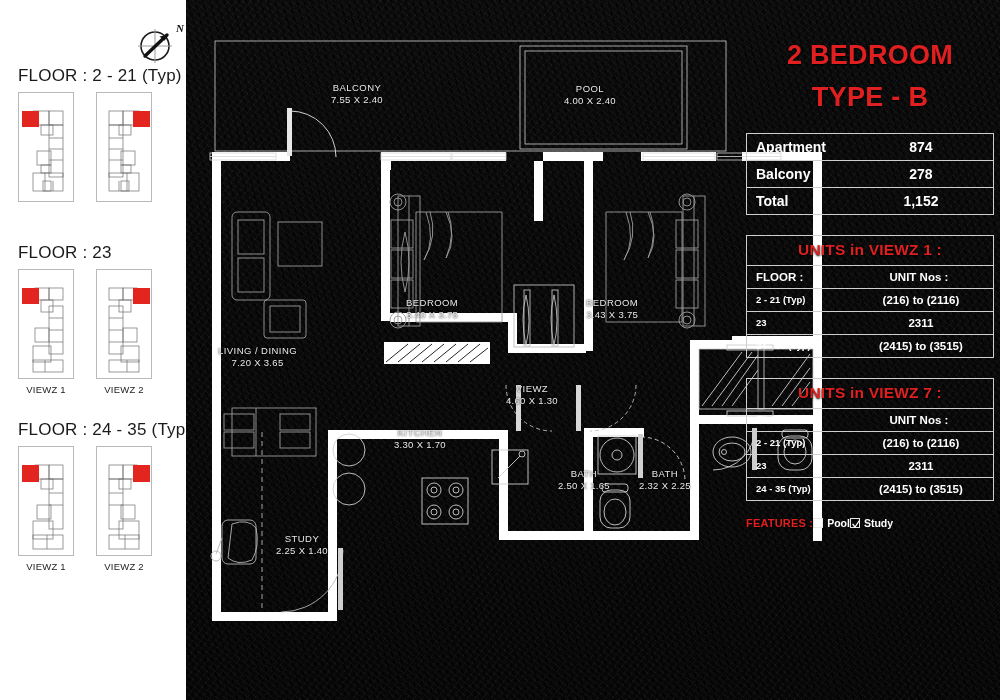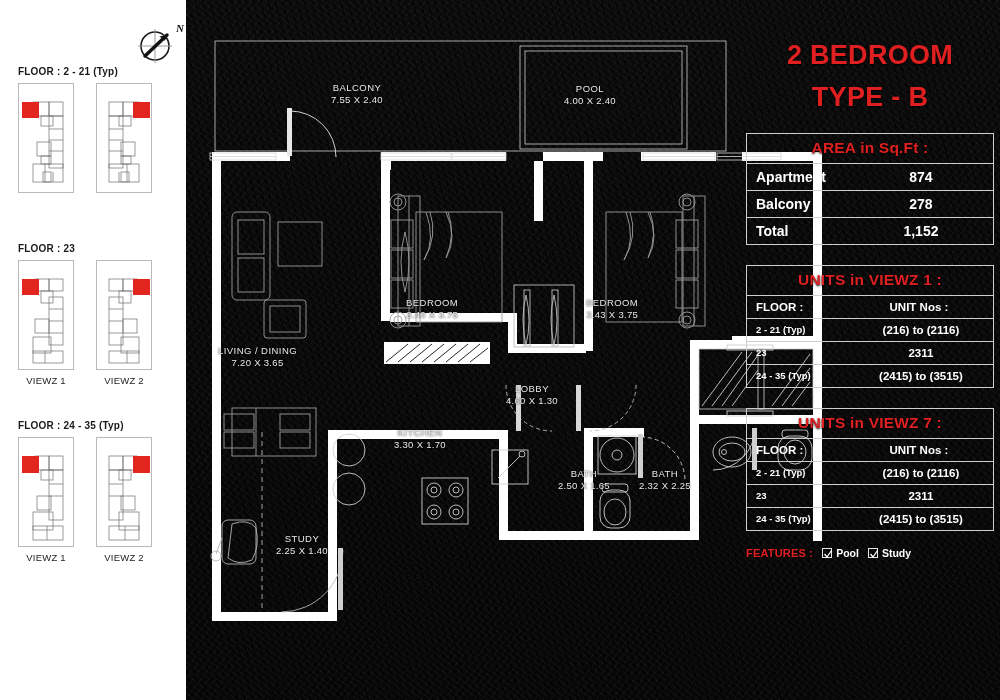--- a/index.html
+++ b/index.html
@@ -10,21 +10,21 @@
     overflow: hidden;
   }
   #root { position: relative; width: 1000px; height: 700px; background:#fff; }
 
   
   #sidebar { position:absolute; left:0; top:0; width:186px; height:700px; background:#ffffff; }
 
   .compass { position:absolute; left:133px; top:18px; width:56px; height:52px; }
 
   .kp-group { position:absolute; left:18px; width:160px; }
-  .kp-title { font-size:10px; font-weight:700; color:#1a1a1a; letter-spacing:.2px;
+  .kp-title { font-size:17px; font-weight:400; color:#1a1a1a; letter-spacing:.2px;
               white-space:nowrap; margin-bottom:6px; }
   .kp-row { display:flex; gap:22px; }
   .kp-cell { width:56px; }
   .kp-frame { width:56px; height:110px; border:1px solid #b9b9b9; background:#fff; position:relative; }
   .kp-label { text-align:center; font-size:9.5px; color:#222; margin-top:5px; letter-spacing:.2px; }
   .kp-frame svg { position:absolute; inset:0; }
 
   
   #panel {
     position:absolute; left:186px; top:0; width:814px; height:700px;
@@ -70,21 +70,21 @@
   .trow:last-child { border-bottom:none; }
   .trow .c1 { flex:0 0 52%; padding:5px 0 5px 9px; color:#fff; }
   .trow .c2 { flex:1; padding:5px 9px 5px 0; color:#fff; text-align:right; }
   .trow .c2.ctr { text-align:center; padding-right:26px; }
   .area .c1, .area .c2 { font-size:14px; font-weight:700; }
   .hdr .c1, .hdr .c2 { font-size:11.5px; font-weight:700; }
   .hdr .c2 { text-align:center; padding-right:30px; }
   .unit .c1 { font-size:9.5px; font-weight:700; }
   .unit .c2 { font-size:11.5px; font-weight:700; text-align:center; padding-right:26px; }
 
-  .features { margin-top:16px; display:flex; align-items:center; gap:9px; }
+  .features { margin-top:16px; display:flex; align-items:center; }
   .features .flabel { color:#e02020; font-weight:700; font-size:11px; letter-spacing:.2px;
                       text-shadow:0 1px 2px #000; }
   .chk { display:flex; align-items:center; gap:4px; color:#fff; font-size:10.5px; font-weight:700; }
   .chkbox { width:10px; height:10px; border:1px solid #e6e6e6; position:relative; display:inline-block; }
   .chkbox svg { position:absolute; left:0; top:0; }
 </style>
 </head>
 <body>
 
 <div id="root">
@@ -458,21 +458,21 @@
     </div>
     <div class="rlabel" style="left:400px; top:297px;">
       <div>BEDROOM</div>
         <div class="dim">3.43 X 3.75</div>
     </div>
     <div class="rlabel" style="left:32px; top:345px;">
       <div>LIVING / DINING</div>
         <div class="dim">7.20 X 3.65</div>
     </div>
     <div class="rlabel" style="left:320px; top:383px;">
-      <div>LOBBY</div>
+      <div>VIEWZ</div>
         <div class="dim">4.60 X 1.30</div>
     </div>
     <div class="rlabel" style="left:208px; top:427px;">
       <div>KITCHEN</div>
         <div class="dim">3.30 X 1.70</div>
     </div>
     <div class="rlabel" style="left:372px; top:468px;">
       <div>BATH</div>
         <div class="dim">2.50 X 1.65</div>
     </div>
@@ -486,21 +486,20 @@
     </div>
 
     <div id="info">
 
       <div class="title">
         <div class="l1">2 BEDROOM</div>
         <div class="l2">TYPE - B</div>
       </div>
 
       <div class="tbl">
-        <div class="thead">AREA in Sq.Ft :</div>
         <div class="trow area">
           <div class="c1">Apartment</div>
           <div class="c2 ctr">874</div>
         </div>
         <div class="trow area">
           <div class="c1">Balcony</div>
           <div class="c2 ctr">278</div>
         </div>
         <div class="trow area">
           <div class="c1">Total</div>

